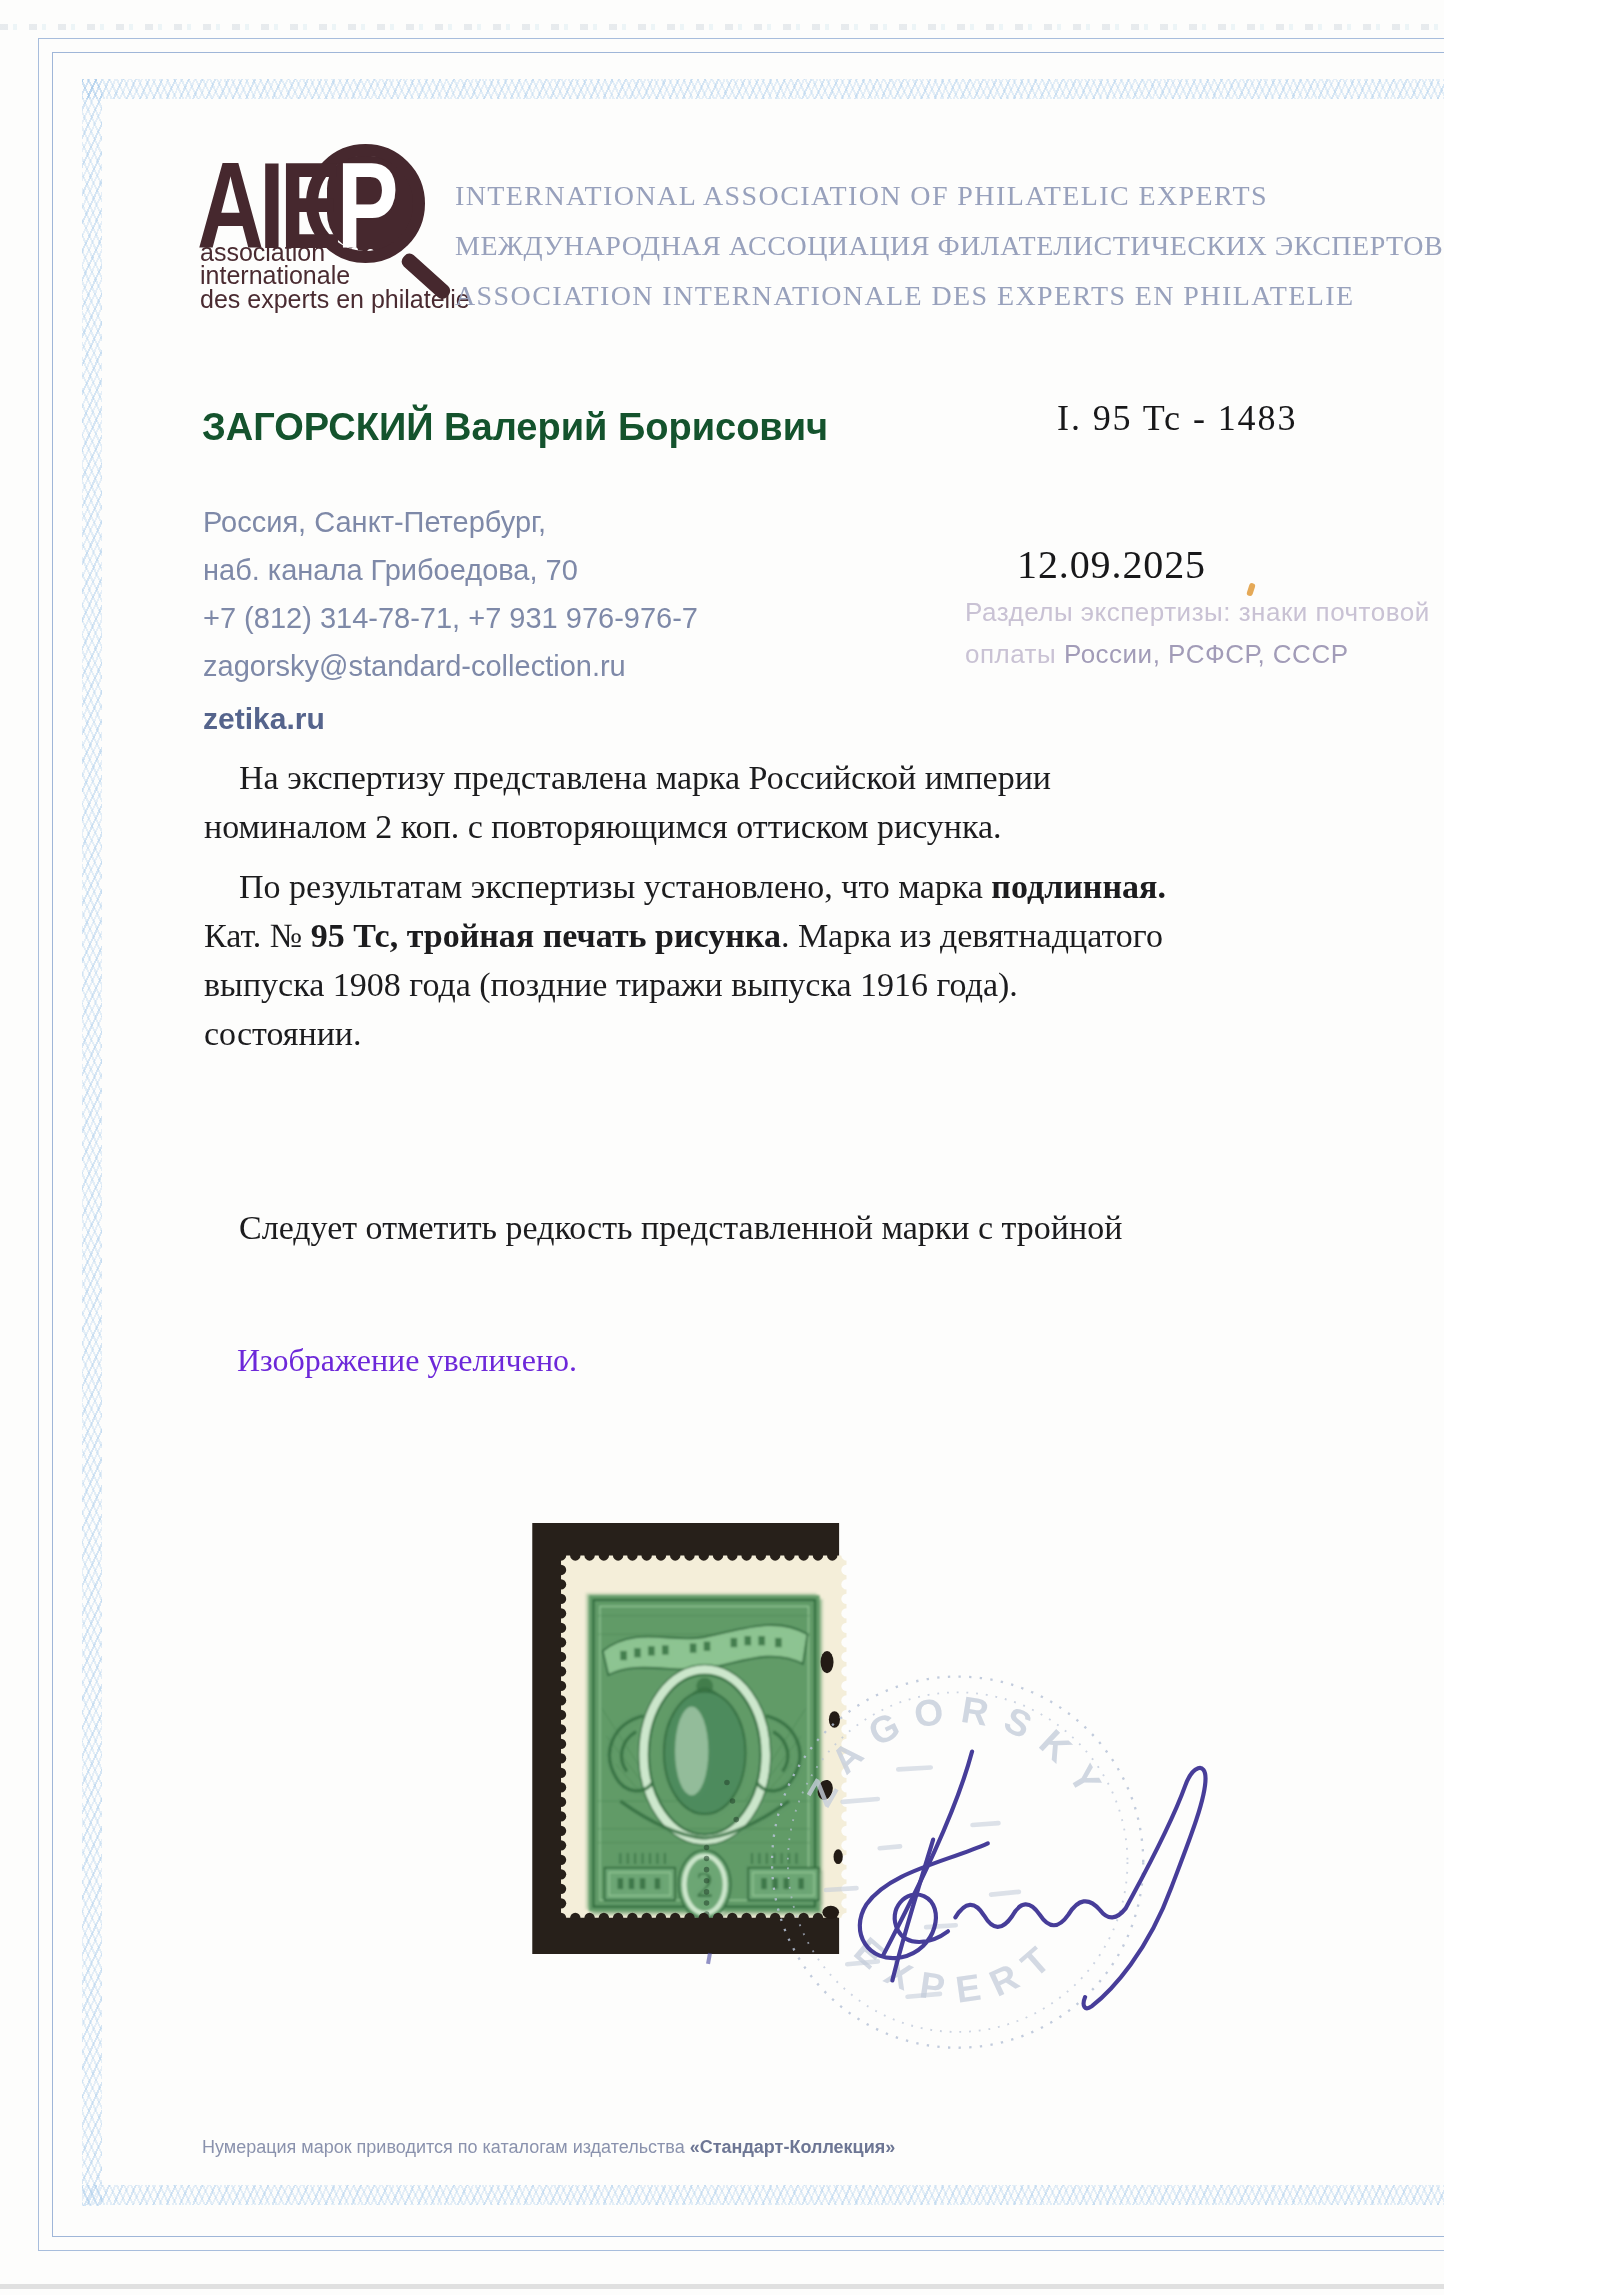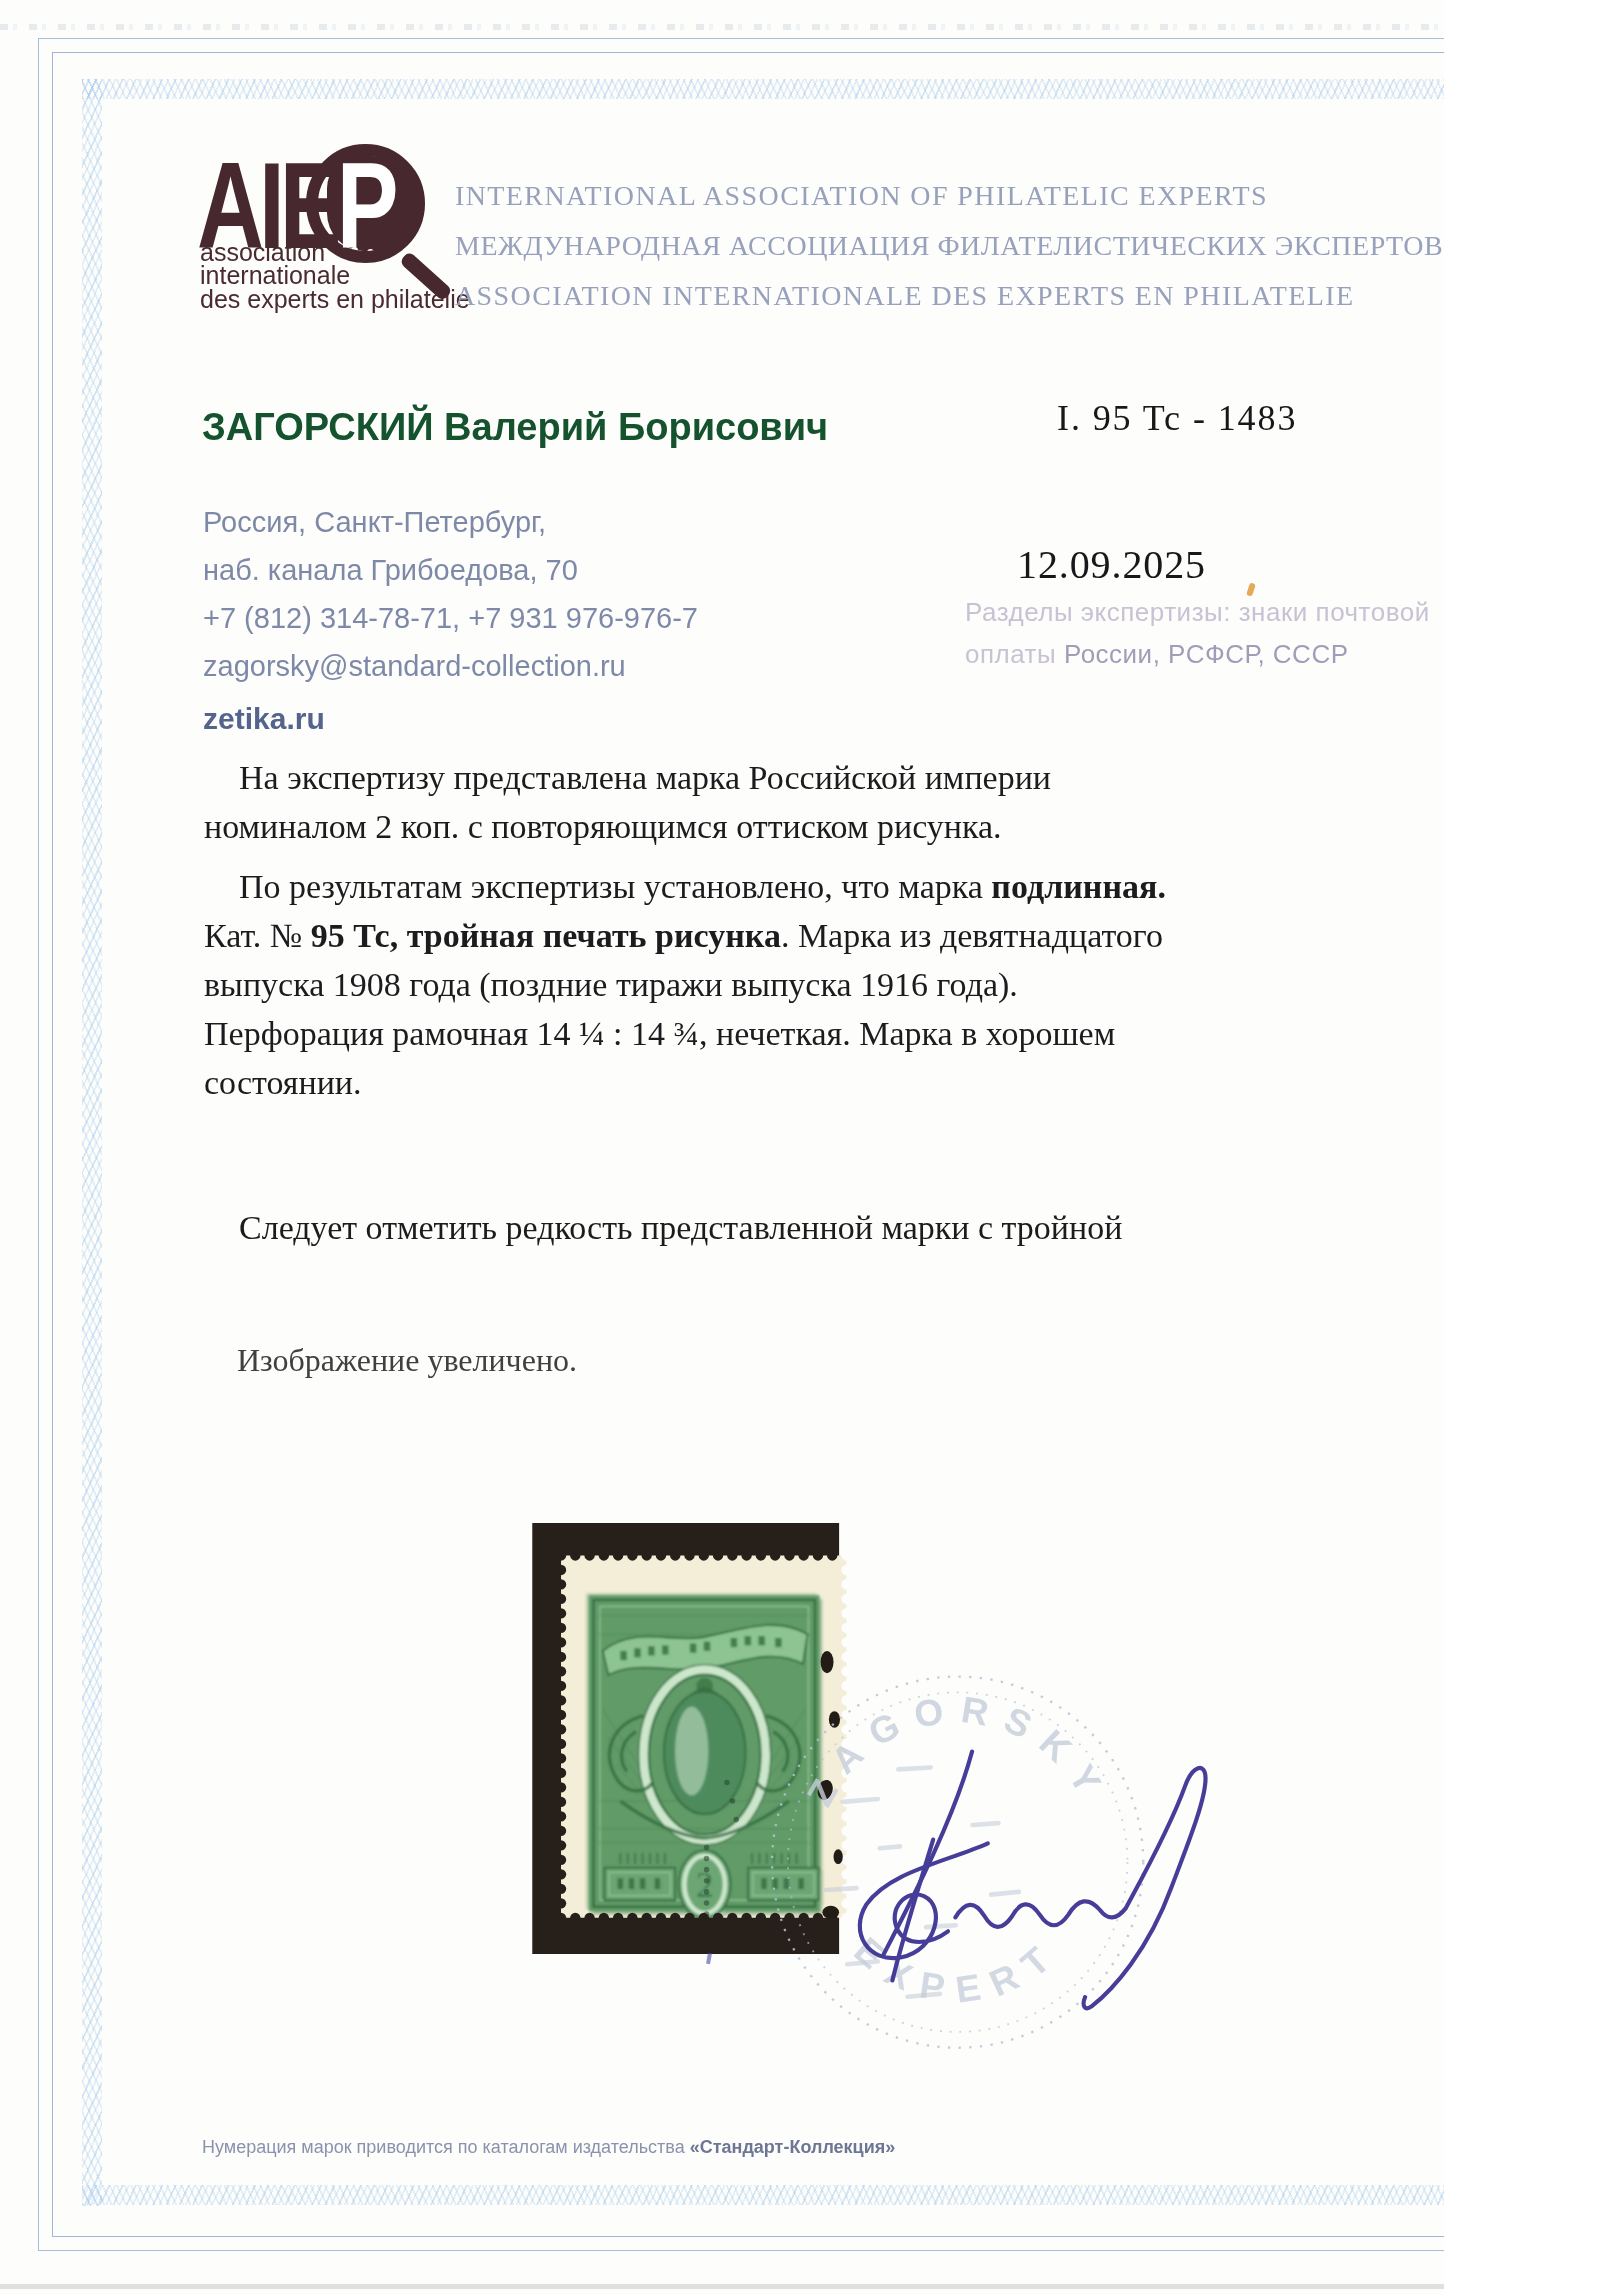--- a/index.html
+++ b/index.html
@@ -48,21 +48,21 @@
   #cert-date{left:1017px;top:541px;font-family:"Liberation Serif",serif;font-size:40px;
       color:#18181a;letter-spacing:0.9px;}
   .sections{left:965px;font-size:26px;color:#c9c2d4;letter-spacing:0.5px;}
   .sections .darker{color:#a29cb8;}
   #orange-speck{left:1248px;top:583px;width:5.6px;height:13px;background:#e09a3a;
       border-radius:2.8px;transform:rotate(18deg);opacity:.85;}
   
   .body-par{left:204px;width:1234px;font-family:"Liberation Serif",serif;font-size:34px;
       color:#1c1c1e;line-height:49px;}
   .indent{text-indent:35px;}
-  #caption{left:237px;top:1342px;font-family:"Liberation Serif",serif;font-size:32px;color:#404040;}
+  #caption{left:237px;top:1342px;font-family:"Liberation Serif",serif;font-size:32px;color:#6d28d9;}
   
   #photo-wrap{left:532px;top:1523px;width:325px;height:431px;z-index:4;}
   #seal-wrap{left:759px;top:1658px;width:401px;height:412px;z-index:5;}
   #signature-wrap{left:807px;top:1721px;width:445px;height:315px;z-index:6;}
   #blue-tick{left:707px;top:1953px;width:3.7px;height:11px;background:#4a4aa0;opacity:.6;
       transform:rotate(10deg);z-index:7;}
   
   #footer-line{left:202px;top:2137px;font-size:18px;color:#8a92ad;}
   #footer-line .publisher{font-weight:700;color:#6d7694;}
 </style>
@@ -110,21 +110,20 @@
   <div class="abs" id="orange-speck"></div>
 
   <div class="abs body-par" style="top:753px;">
     <div class="indent">На экспертизу представлена марка Российской империи</div>
     <div>номиналом 2 коп. с повторяющимся оттиском рисунка.</div>
   </div>
   <div class="abs body-par" style="top:862px;">
     <div class="indent"><span>По результатам экспертизы установлено, что марка </span><b>подлинная.</b></div>
     <div><span>Кат. № </span><b>95 Тс, тройная печать рисунка</b><span>. Марка из девятнадцатого</span></div>
     <div>выпуска 1908 года (поздние тиражи выпуска 1916 года).</div>
-    <div>Перфорация рамочная 14 ¼ : 14 ¾, нечеткая. Марка в хорошем</div>
     <div>состоянии.</div>
   </div>
   <div class="abs body-par" style="top:1203px;">
     <div class="indent">Следует отметить редкость представленной марки с тройной</div>
   </div>
   <div class="abs" id="caption">Изображение увеличено.</div>
 
   <div class="abs" id="photo-wrap">
     <svg id="stamp-svg" width="325" height="431" viewBox="0 0 350 465">
       <defs>

